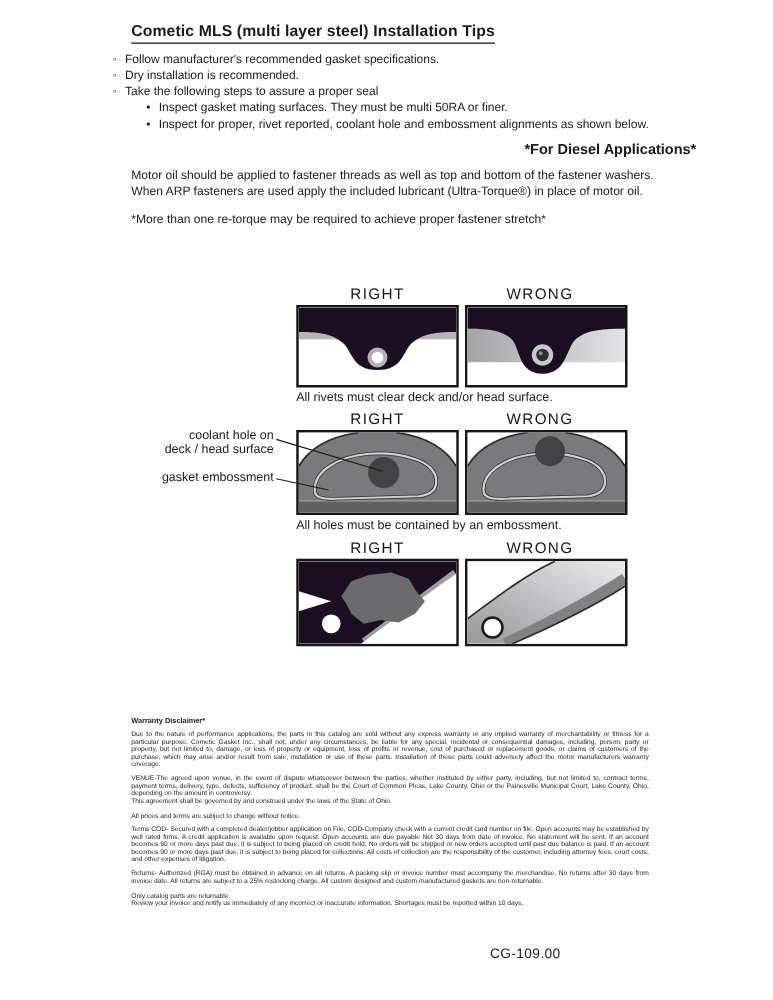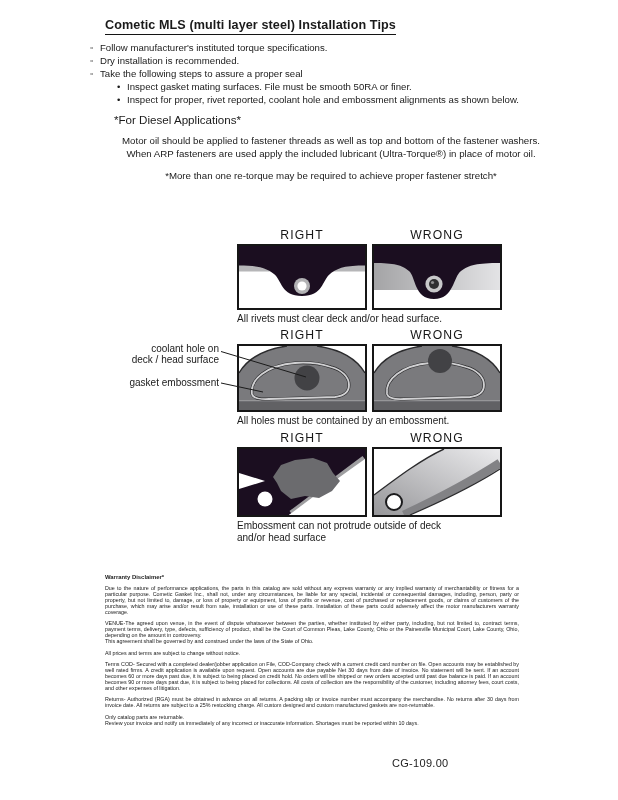--- a/index.html
+++ b/index.html
@@ -8,25 +8,25 @@
 
   .title{position:absolute;left:105px;top:18px;font-size:12.6px;font-weight:bold;
          letter-spacing:.1px;border-bottom:1.6px solid #141414;padding-bottom:2px;}
 
   .tips{position:absolute;left:90px;top:41px;font-size:9.6px;line-height:13px;width:480px;}
   .tip-row{display:flex;}
   .tip-glyph{width:10px;flex:0 0 10px;}
   .tip-row.sub{padding-left:27px;}
 
   .diesel{position:absolute;left:105px;top:113px;width:452px;}
-  .diesel h2{font-size:11.6px;font-weight:normal;margin:0 0 8px 9px;}
-  .diesel p{font-size:9.7px;line-height:13.2px;margin:0 0 9px 0;white-space:pre-line;text-align:center;}
+  .diesel h2{font-size:11.6px;font-weight:bold;margin:0 0 8px 9px;text-align:right;}
+  .diesel p{font-size:9.7px;line-height:13.2px;margin:0 0 9px 0;white-space:pre-line;}
 
   .fig{position:absolute;}
-  .fig-labels{display:flex;gap:5px;margin-bottom:2px;}
+  .fig-labels{display:flex;margin-bottom:2px;}
   .fig-labels span{width:130px;text-align:center;font-size:12.2px;letter-spacing:1.1px;color:#161616;}
   .fig-panels{display:flex;gap:5px;}
   svg.panel{display:block;width:130px;border:2px solid #161616;box-sizing:border-box;background:#fff;}
   .h66{height:66px;} .h68{height:68px;} .h70{height:70px;}
   .fig-caption{font-size:10px;line-height:11.5px;margin-top:3px;white-space:pre-line;}
 
   #fig1{left:237px;top:228px;}
   #fig2{left:118px;top:328px;width:389px;}
   #fig2 .fig-labels,#fig2 .fig-panels,#fig2 .fig-caption{margin-left:119px;}
   #fig3{left:237px;top:431px;}
@@ -47,33 +47,33 @@
 </head>
 <body>
 
 <div class="page">
 
   <div class="title">Cometic MLS (multi layer steel) Installation Tips</div>
 
   <div class="tips">
     <div class="tip-row">
       <span class="tip-glyph">◦</span>
-      <span>Follow manufacturer's instituted torque specifications.</span>
+      <span>Follow manufacturer's recommended gasket specifications.</span>
     </div>
     <div class="tip-row">
       <span class="tip-glyph">◦</span>
       <span>Dry installation is recommended.</span>
     </div>
     <div class="tip-row">
       <span class="tip-glyph">◦</span>
       <span>Take the following steps to assure a proper seal</span>
     </div>
     <div class="tip-row sub">
       <span class="tip-glyph">•</span>
-      <span>Inspect gasket mating surfaces.  File must be smooth 50RA or finer.</span>
+      <span>Inspect gasket mating surfaces.  They must be multi 50RA or finer.</span>
     </div>
     <div class="tip-row sub">
       <span class="tip-glyph">•</span>
       <span>Inspect for proper, rivet reported, coolant hole and embossment alignments as shown below.</span>
     </div>
   </div>
 
   <div class="diesel">
     <h2>*For Diesel Applications*</h2>
     <p>Motor oil should be applied to fastener threads as well as top and bottom of the fastener washers.
@@ -178,22 +178,20 @@
         </defs>
         <rect width="126" height="66" fill="#ffffff"></rect>
         <path d="M0,46 C24,28 48,10 70,0 H126 V20 C98,38 66,53 36,66 H0 Z" fill="url(#gw)"></path>
         <path d="M0,46 C24,28 48,10 70,0" fill="none" stroke="#2b2b2d" stroke-width="1.4"></path>
         <path d="M30,66 C62,51 92,36 126,14" fill="none" stroke-width="9" stroke="#828285"></path>
         <path d="M36,66 C66,53 98,38 126,20 V66 Z" fill="#ffffff"></path>
         <path d="M36,66 C66,53 98,38 126,20" fill="none" stroke="#2b2b2d" stroke-width="1.2"></path>
         <circle cx="20" cy="53" r="8" fill="#ffffff" stroke="#1b1b1d" stroke-width="2"></circle>
       </svg>
     </div>
-    <div class="fig-caption">Embossment can not protrude outside of deck
-and/or head surface</div>
   </div>
 
   <div class="disclaimer">
     <h3>Warranty Disclaimer*</h3>
     <p>Due to the nature of performance applications, the parts in this catalog are sold without any express warranty or any implied warranty of merchantability or fitness for a particular purpose.  Cometic Gasket Inc., shall not, under any circumstances, be liable for any special, incidental or consequential damages, including, person, party or property, but not limited to, damage, or loss of property or equipment, loss of profits or revenue, cost of purchased or replacement goods, or claims of customers of the purchase, which may arise and/or result from sale, installation or use of these parts.  Installation of these parts could adversely affect the motor manufacturers warranty coverage.</p>
     <p class="tight">VENUE-The agreed upon venue, in the event of dispute whatsoever between the parties, whether instituted by either party, including, but not limited to, contract terms, payment terms, delivery, type, defects, sufficiency of product, shall be the Court of Common Pleas, Lake County, Ohio or the Painesville Municipal Court, Lake County, Ohio, depending on the amount in controversy.</p>
     <p>This agreement shall be governed by and construed under the laws of the State of Ohio.</p>
     <p>All prices and terms are subject to change without notice.</p>
     <p>Terms COD- Secured with a completed dealer/jobber application on File, COD-Company check with a current credit card number on file.  Open accounts may be established by well rated firms.  A credit application is available upon request.  Open accounts are due payable Net 30 days from date of invoice.  No statement will be sent.  If an account becomes 60 or more days past due, it is subject to being placed on credit hold.  No orders will be shipped or new orders accepted until past due balance is paid.  If an account becomes 90 or more days past due, it is subject to being placed for collections.  All costs of collection are the responsibility of the customer, including attorney fees, court costs, and other expenses of litigation.</p>
     <p>Returns- Authorized (RGA) must be obtained in advance on all returns.  A packing slip or invoice number must accompany the merchandise.  No returns after 30 days from invoice date.  All returns are subject to a 25% restocking charge.  All custom designed and custom manufactured gaskets are non-returnable.</p>

